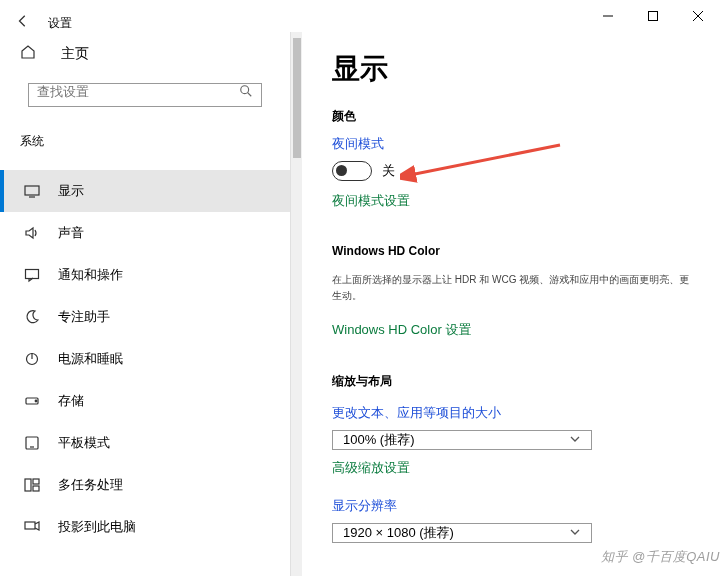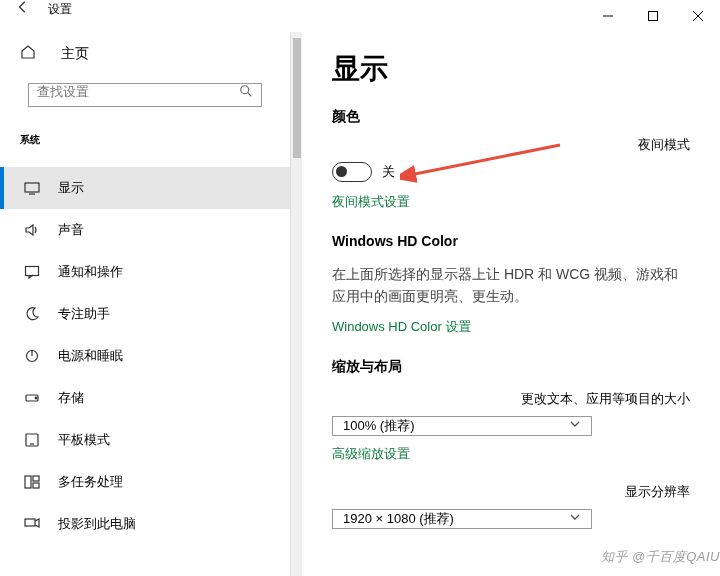--- a/index.html
+++ b/index.html
@@ -1,56 +1,56 @@
 <!DOCTYPE html>
 <html><head>
   <meta charset="utf-8">
   <style>
     * { margin: 0; padding: 0; box-sizing: border-box; font-family: "Segoe UI", "Microsoft YaHei", sans-serif; }
     body { width: 720px; height: 576px; overflow: hidden; background: #fff; position: relative; }
     
-    .titlebar { height: 32px; display: flex; align-items: flex-start; justify-content: space-between; padding: 0 0 0 16px; }
+    .titlebar { height: 32px; display: flex; align-items: flex-end; justify-content: space-between; padding: 0 0 0 16px; }
     .titlebar-left { display: flex; align-items: center; gap: 18px; }
     .titlebar-title { font-size: 12px; color: #000; }
     .titlebar-controls { display: flex; }
     .win-btn { width: 45px; height: 32px; display: flex; align-items: center; justify-content: center; font-size: 10px; }
     .win-btn svg { width: 10px; height: 10px; }
     
     .main-layout { display: flex; height: calc(100% - 32px); }
     
     .sidebar { width: 290px; padding: 4px 0 0 0; display: flex; flex-direction: column; }
     .home-row { display: flex; align-items: center; gap: 25px; padding: 8px 20px; font-size: 14px; }
     .home-row svg { width: 16px; height: 16px; }
     
     .search-box { margin: 12px 28px; height: 24px; border: 1px solid #999; display: flex; align-items: flex-start; padding: 0 8px; }
     .search-box input { flex: 1; border: none; outline: none; font-size: 13px; color: #888; background: transparent; }
     .search-box svg { width: 14px; height: 14px; stroke: #666; }
     
-    .category-label { font-weight: 700; font-size: 10px; padding: 14px 20px 10px; }
+    .category-label { font-weight: 400; font-size: 12px; padding: 14px 20px 10px; }
     
     .sidebar-items { margin-top: 10px; }
     .sidebar-item { display: flex; align-items: center; gap: 18px; padding: 12px 20px; font-size: 13px; cursor: pointer; border-left: 4px solid transparent; }
     .sidebar-item.active { background: #e6e6e6; border-left: 4px solid #0078d4; }
     .sidebar-item .icon { width: 16px; height: 16px; display: flex; align-items: center; justify-content: center; }
     .sidebar-item .icon svg { width: 16px; height: 16px; fill: none; stroke: #333; stroke-width: 1.2; }
     
     .scrollbar-area { width: 12px; background: #f0f0f0; position: relative; border-left: 1px solid #e0e0e0; }
     .scrollbar-thumb { position: absolute; top: 6px; left: 2px; width: 8px; height: 120px; background: #c0c0c0; }
     
     .content { flex: 1; padding: 18px 30px 0 30px; overflow: hidden; position: relative; }
     .page-title { font-size: 28px; font-weight: 600; margin-bottom: 20px; }
-    .section-title { font-size: 14px; font-weight: 600; margin-top: 2px; margin-bottom: 14px; }
+    .section-title { font-size: 12px; font-weight: 600; margin-top: 14px; margin-bottom: 14px; }
     .section-title.tight { margin-bottom: 10px; }
-    .field-label { font-size: 13px; color: #000000; margin-bottom: 8px; text-align: right; }
+    .field-label { font-size: 13px; color: #1d4ed8; margin-bottom: 8px; }
     .toggle-row { display: flex; align-items: center; gap: 10px; margin-bottom: 10px; }
     .toggle { width: 40px; height: 20px; border: 1.5px solid #333; border-radius: 10px; position: relative; background: #fff; }
     .toggle::after { content: ""; position: absolute; left: 3px; top: 3px; width: 11px; height: 11px; border-radius: 50%; background: #333; }
     .toggle-state { font-size: 13px; }
     .link { color: #0a7b3e; font-size: 13px; display: inline-block; margin-bottom: 20px; }
-    .desc { font-size: 14px; color: #444; line-height: 1.6; margin-bottom: 9px; }
+    .desc { font-size: 10px; color: #444; line-height: 1.6; margin-bottom: 16px; }
     .dropdown { width: 260px; height: 20px; border: 1px solid #999; display: flex; align-items: center; justify-content: space-between; padding: 0 10px; font-size: 13px; margin-bottom: 8px; }
     .dropdown svg { width: 12px; height: 12px; }
     
     .arrow { position: absolute; top: 140px; left: 400px; pointer-events: none; }
     .watermark { position: absolute; right: 0; bottom: 10px; font-size: 13px; color: rgba(140,140,140,.85); letter-spacing: .5px; font-style: italic;}
   </style>
 </head>
 <body>
 
 <div class="titlebar">

